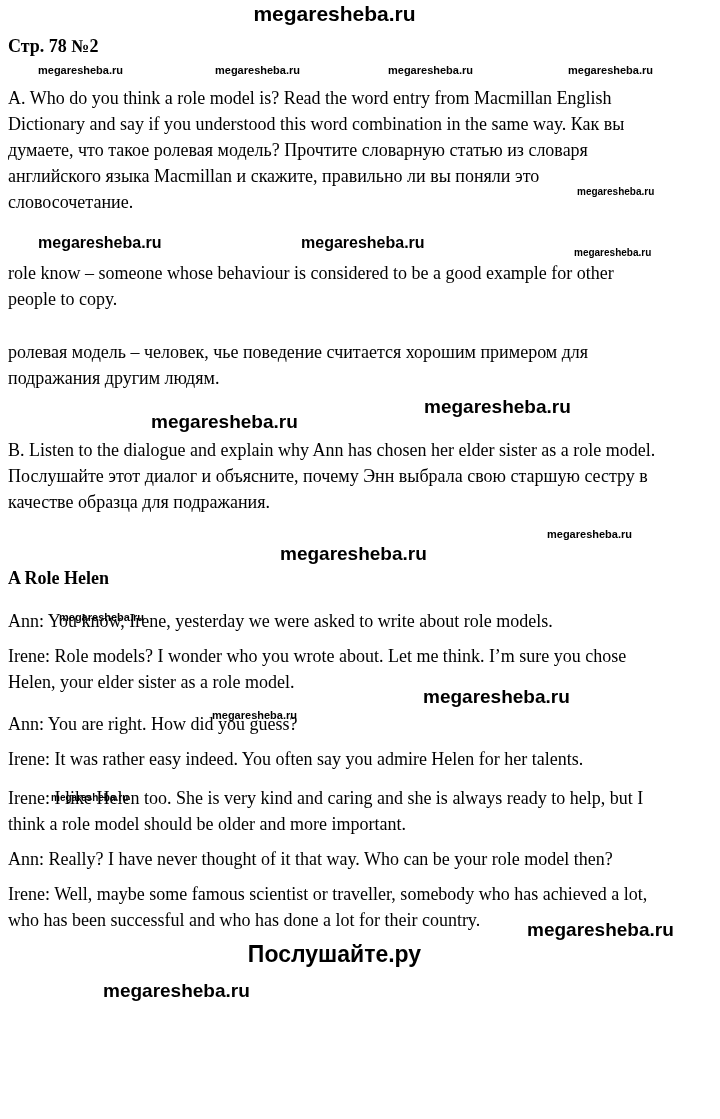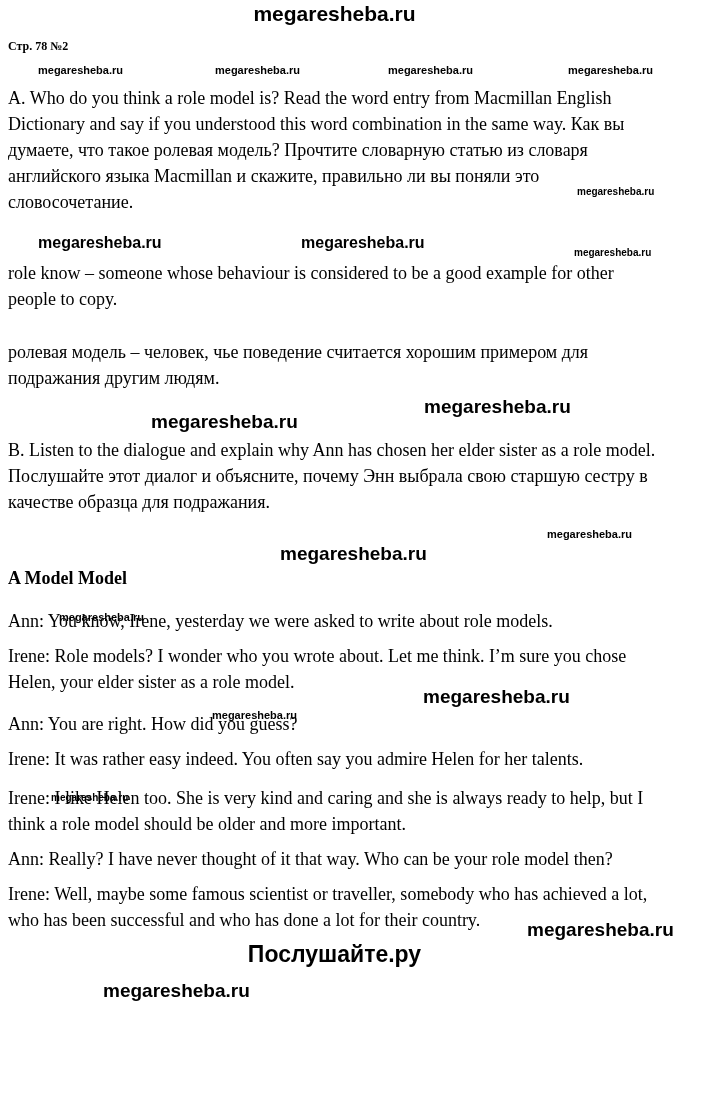--- a/index.html
+++ b/index.html
@@ -21,21 +21,21 @@
   .header-title {
     text-align: center;
     font-family: "Liberation Sans", sans-serif;
     font-weight: bold;
     font-size: 21px;
     line-height: 24px;
   }
   .page-ref {
     margin-top: 9px;
     font-weight: bold;
-    font-size: 12px;
+    font-size: 18px;
     line-height: 22px;
   }
   .body-text {
     font-size: 18px;
     line-height: 26px;
   }
   .task-a { margin-top: 28px; }
   .def-en { margin-top: 45px; }
   .def-ru { margin-top: 27px; }
   .task-b { margin-top: 46px; }
@@ -81,21 +81,21 @@
   <div class="page-ref">Стр. 78 №2</div>
 
   <p class="body-text task-a">A. Who do you think a role model is? Read the word entry from Macmillan English Dictionary and say if you understood this word combination in the same way. Как вы думаете, что такое ролевая модель? Прочтите словарную статью из словаря английского языка Macmillan и скажите, правильно ли вы поняли это словосочетание.</p>
 
   <p class="body-text def-en">role know – someone whose behaviour is considered to be a good example for other people to copy.</p>
 
   <p class="body-text def-ru">ролевая модель – человек, чье поведение считается хорошим примером для подражания другим людям.</p>
 
   <p class="body-text task-b">B. Listen to the dialogue and explain why Ann has chosen her elder sister as a role model. Послушайте этот диалог и объясните, почему Энн выбрала свою старшую сестру в качестве образца для подражания.</p>
 
-  <div class="dialogue-title">A Model Model</div>
+  <div class="dialogue-title">A Role Helen</div>
 
   <p class="body-text dline mt19">Ann: You know, Irene, yesterday we were asked to write about role models.</p>
   <p class="body-text dline">Irene: Role models? I wonder who you wrote about. Let me think. I’m sure you chose Helen, your elder sister as a role model.</p>
   <p class="body-text dline mt16">Ann: You are right. How did you guess?</p>
   <p class="body-text dline">Irene: It was rather easy indeed. You often say you admire Helen for her talents.</p>
   <p class="body-text dline mt13">Irene: I like Helen too. She is very kind and caring and she is always ready to help, but I think a role model should be older and more important.</p>
   <p class="body-text dline">Ann: Really? I have never thought of it that way. Who can be your role model then?</p>
   <p class="body-text dline">Irene: Well, maybe some famous scientist or traveller, somebody who has achieved a lot, who has been successful and who has done a lot for their country.</p>
 
   <div class="footer-brand">Послушайте.ру</div>

